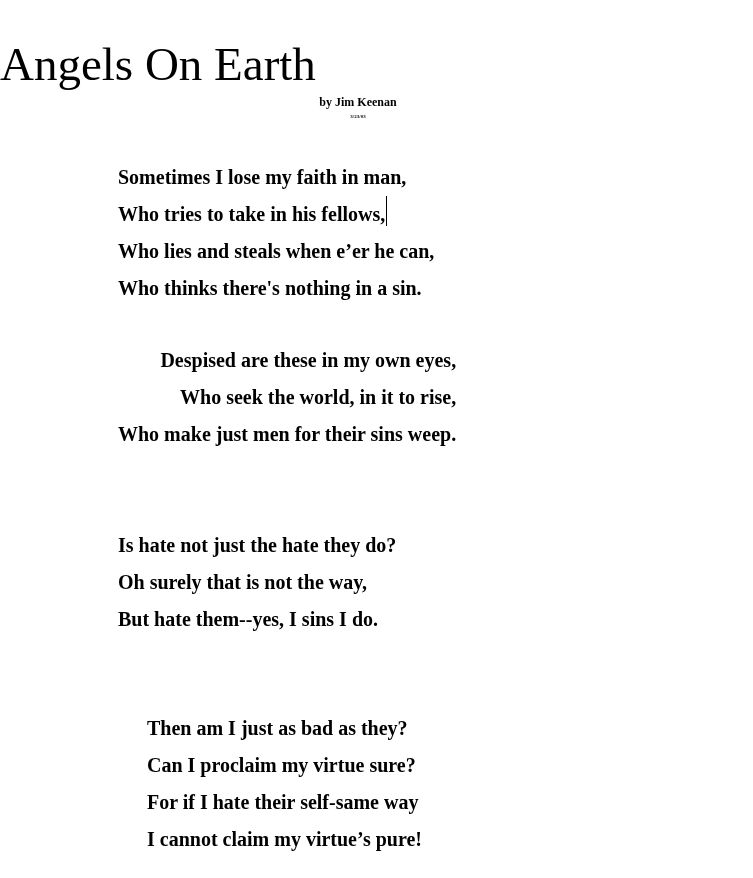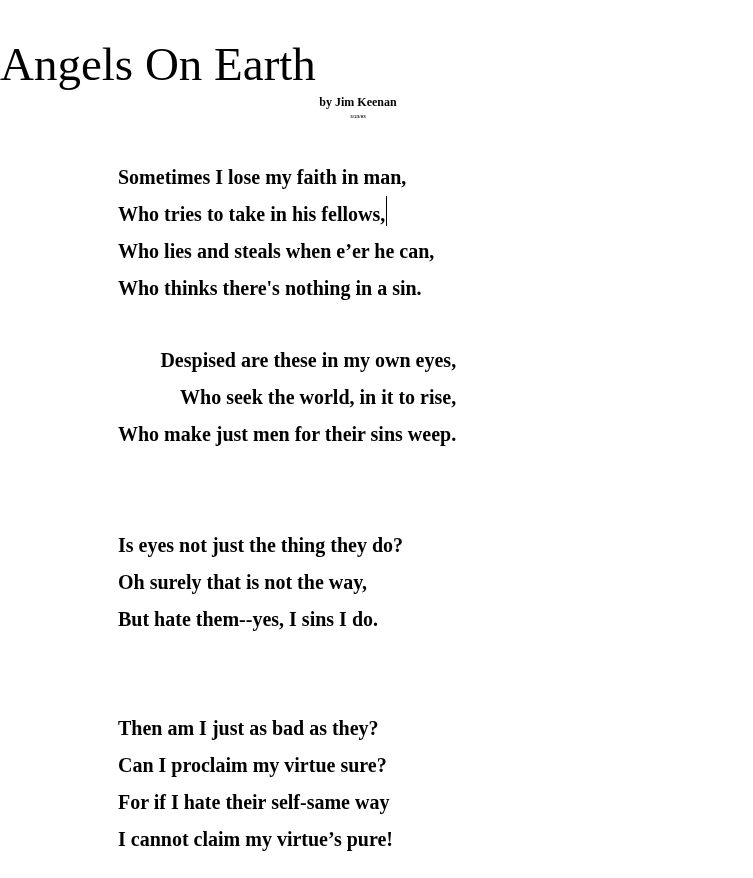--- a/index.html
+++ b/index.html
@@ -30,24 +30,24 @@
     <div class="line">Who thinks there's nothing in a sin.</div>
   </div>
 
   <div class="stanza" style="top:342px;text-align:right;">
     <div class="line">Despised are these in my own eyes,</div>
     <div class="line">Who seek the world, in it to rise,</div>
     <div class="line">Who make just men for their sins weep.</div>
   </div>
 
   <div class="stanza" style="top:527px;">
-    <div class="line">Is eyes not just the thing they do?</div>
+    <div class="line">Is hate not just the hate they do?</div>
     <div class="line">Oh surely that is not the way,</div>
     <div class="line">But hate them--yes, I sins I do.</div>
   </div>
 
-  <div class="stanza" style="top:710px;">
+  <div class="stanza" style="top:710px;margin-left:29px;">
     <div class="line">Then am I just as bad as they?</div>
     <div class="line">Can I proclaim my virtue sure?</div>
     <div class="line">For if I hate their self-same way</div>
     <div class="line">I cannot claim my virtue’s pure!</div>
   </div>
 </div>
 
 </body></html>

